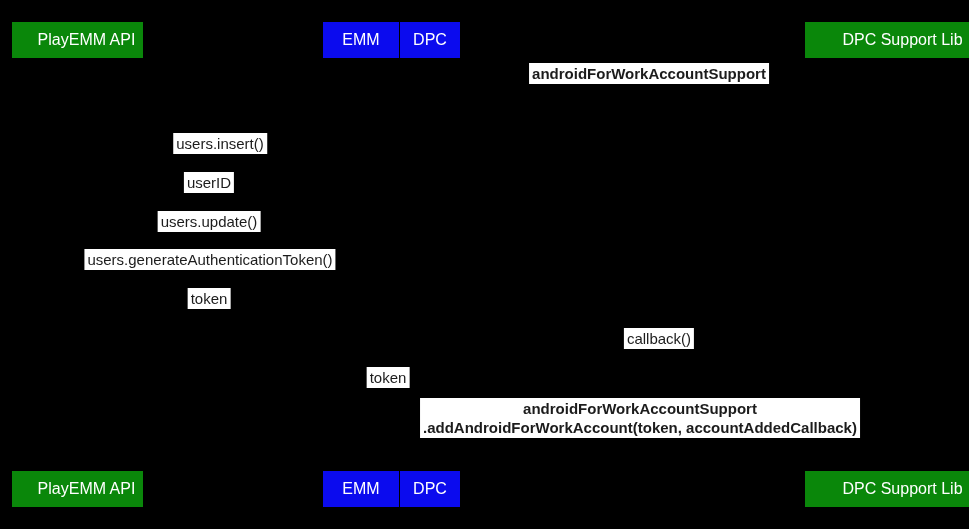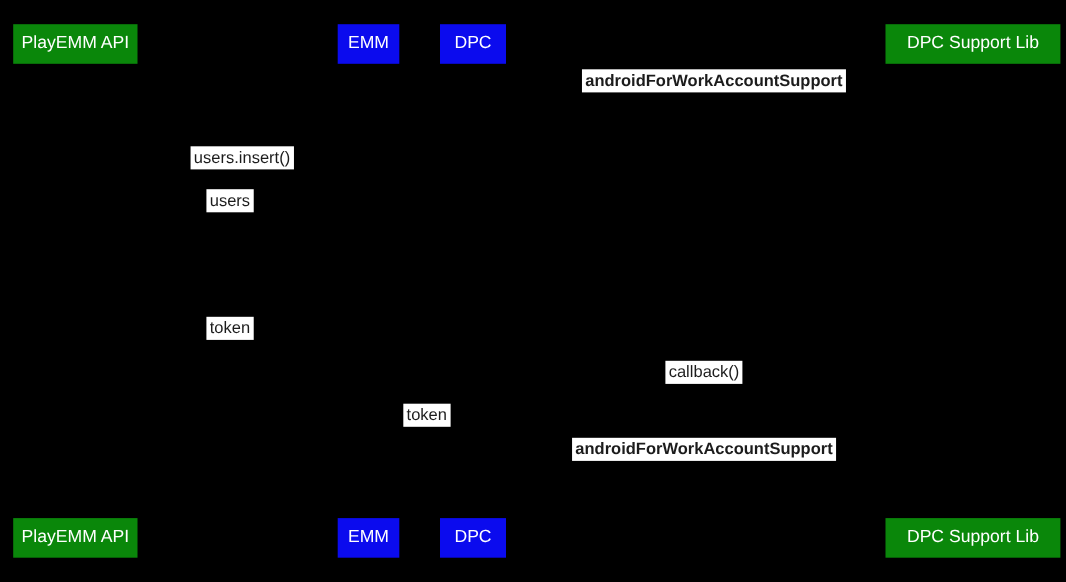--- a/index.html
+++ b/index.html
@@ -18,26 +18,26 @@
   .actor {
     position: absolute;
     height: 36px;
     display: flex;
     align-items: center;
     justify-content: center;
     color: var(--actor-text, #fff);
     font-size: 16px;
     white-space: nowrap;
   }
-  .actor.green { background: var(--actor-green, #0a870a); }
+  .actor.green { background: var(--actor-green, #0a870a); padding-left: 18px; }
   .actor.blue  { background: var(--actor-blue, #0b0bee); }
   .actor.row-top { top: 22px; }
   .actor.row-bottom { top: 471px; }
   .pos-playemm { left: 12px;  width: 113px; }
-  .pos-emm     { left: 307px; width: 56px;  }
+  .pos-emm     { left: 323px; width: 76px;  }
   .pos-dpc     { left: 400px; width: 60px;  }
   .pos-dpclib  { left: 805px; width: 159px; }
   .msg {
     position: absolute;
     transform: translateX(-50%);
     background: var(--message-bg, #fff);
     color: var(--message-text, #1c1c1c);
     font-size: 15px;
     line-height: 19px;
     padding: 1px 3px;
@@ -55,32 +55,35 @@
   <div class="actor blue row-top pos-emm">EMM</div>
   <div class="actor blue row-top pos-dpc">DPC</div>
   <div class="actor green row-top pos-dpclib">DPC Support Lib</div>
 
   <div class="msg" style="left:649px; top:63px;">
     <div class="line">androidForWorkAccountSupport</div>
   </div>
 
   <div class="msg" style="left:209px; top:133px;margin-left:11px;">users.insert()</div>
 
-  <div class="msg" style="left:209px; top:172px;">users</div>
+  <div class="msg" style="left:209px; top:172px;">userID</div>
 
+  <div class="msg" style="left:209px; top:211px;">users.update()</div>
 
+  <div class="msg" style="left:210px; top:249px;">users.generateAuthenticationToken()</div>
 
   <div class="msg" style="left:209px; top:288px;">token</div>
 
-  <div class="msg" style="left:640px; top:328px;">callback()</div>
+  <div class="msg" style="left:659px; top:328px;">callback()</div>
 
   <div class="msg" style="left:388px; top:367px;">token</div>
 
   <div class="msg" style="left:640px; top:398px;">
     <div class="line">androidForWorkAccountSupport</div>
+    <div class="line">.addAndroidForWorkAccount(token, accountAddedCallback)</div>
   </div>
 
   <div class="actor green row-bottom pos-playemm">PlayEMM API</div>
   <div class="actor blue row-bottom pos-emm">EMM</div>
   <div class="actor blue row-bottom pos-dpc">DPC</div>
   <div class="actor green row-bottom pos-dpclib">DPC Support Lib</div>
 
 </div>
 
 </body></html>

